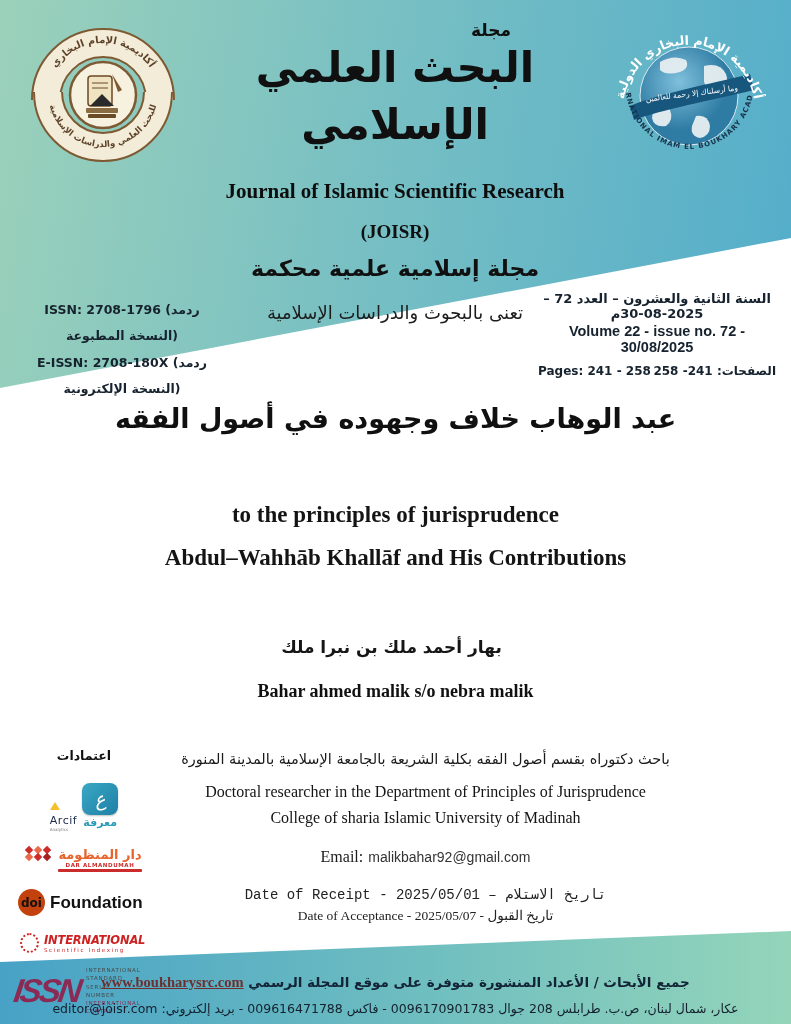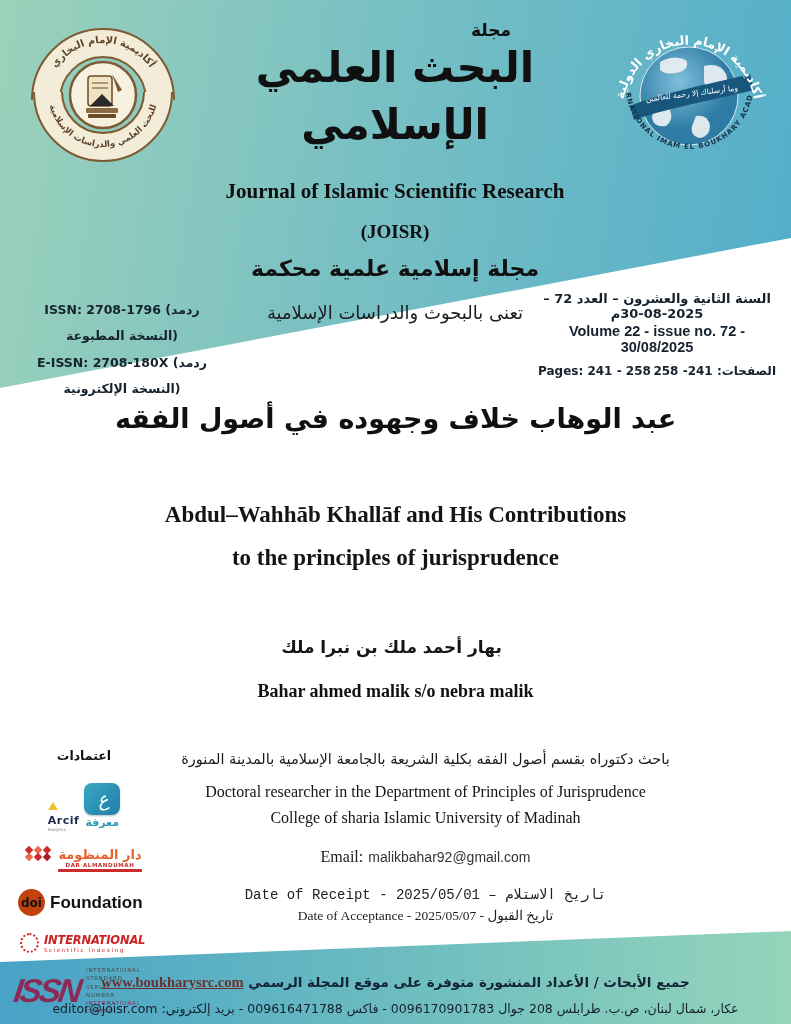--- a/index.html
+++ b/index.html
@@ -44,21 +44,21 @@
   .email-row .adr { font-family:"Liberation Sans","DejaVu Sans",sans-serif; font-size:14px; color:#333; }
   .date-line1 { position:absolute; left:60px; right:0; top:886px; text-align:center; font-family:Liberation Mono, monospace; font-size:14px; color:#222; }
   .date-line2 { position:absolute; left:60px; right:0; top:907px; text-align:center; font-family:"Liberation Serif","DejaVu Serif",serif; font-size:13.5px; color:#222; }
 
   
   .sidebar { position:absolute; left:14px; top:748px; width:140px; }
   .acc-title { text-align:center; direction:rtl; font-size:12.5px; font-weight:bold; color:#111; letter-spacing:2px; }
   .acc-arcif { margin-top:20px; display:flex; justify-content:center; align-items:flex-start; gap:5px; }
   .arcif-left { padding-top:12px; text-align:left; }
   .arcif-tri { width:0; height:0; border-left:5px solid transparent; border-right:5px solid transparent; border-bottom:8px solid #f2c029; display:inline-block; }
-  .arcif-word { font-size:11px; font-weight:bold; color:#1b2a4a; letter-spacing:.5px; display:block; }
+  .arcif-word { font-size:11px; font-weight:normal; color:#1b2a4a; letter-spacing:.5px; display:block; }
   .arcif-sub { font-size:4px; color:#777; display:block; }
   .arcif-tile { width:36px; height:32px; border-radius:8px; background:linear-gradient(135deg,#39a8c4,#1f7fa6); display:flex; align-items:center; justify-content:center; box-shadow:0 1px 2px rgba(0,0,0,.25); }
   .arcif-tile span { color:#fff; font-size:19px; font-style:italic; transform:rotate(-12deg); }
   .marefa { text-align:center; color:#2b9ab5; font-size:11px; font-weight:bold; margin-top:1px; }
 
   .acc-mand { margin-top:15px; display:flex; justify-content:center; align-items:flex-start; gap:6px; }
   .diamonds { width:26px; display:grid; grid-template-columns:repeat(3,8px); gap:1px; }
   .diamonds i { width:6px; height:6px; background:#cc2b2b; transform:rotate(45deg); display:block; }
   .diamonds i:nth-child(2){ background:#e86a4a; } .diamonds i:nth-child(4){ background:#e86a4a; } .diamonds i:nth-child(6){ background:#a81f1f; }
   .mand-col { text-align:center; }
@@ -174,22 +174,22 @@
     <div class="issue-ar">السنة الثانية والعشرون – العدد 72 – 2025-08-30م</div>
     <div class="issue-en">Volume 22 - issue no. 72 - 30/08/2025</div>
     <div class="pages-row">
       <span>Pages: 241 - 258</span>
       <span dir="rtl">الصفحات: 241- 258</span>
     </div>
   </div>
 
   <div class="title-ar">عبد الوهاب خلاف وجهوده في أصول الفقه</div>
   <div class="title-en">
+    <div>to the principles of jurisprudence</div>
     <div>Abdul–Wahhāb Khallāf and His Contributions</div>
-    <div>to the principles of jurisprudence</div>
   </div>
 
   <div class="author-ar">بهار أحمد ملك بن نبرا ملك</div>
   <div class="author-en">Bahar ahmed malik s/o nebra malik</div>
 
   <div class="affil-ar">باحث دكتوراه بقسم أصول الفقه بكلية الشريعة بالجامعة الإسلامية بالمدينة المنورة</div>
   <div class="affil-en1">Doctoral researcher in the Department of Principles of Jurisprudence</div>
   <div class="affil-en2">College of sharia Islamic University of Madinah</div>
 
   <div class="email-row">

